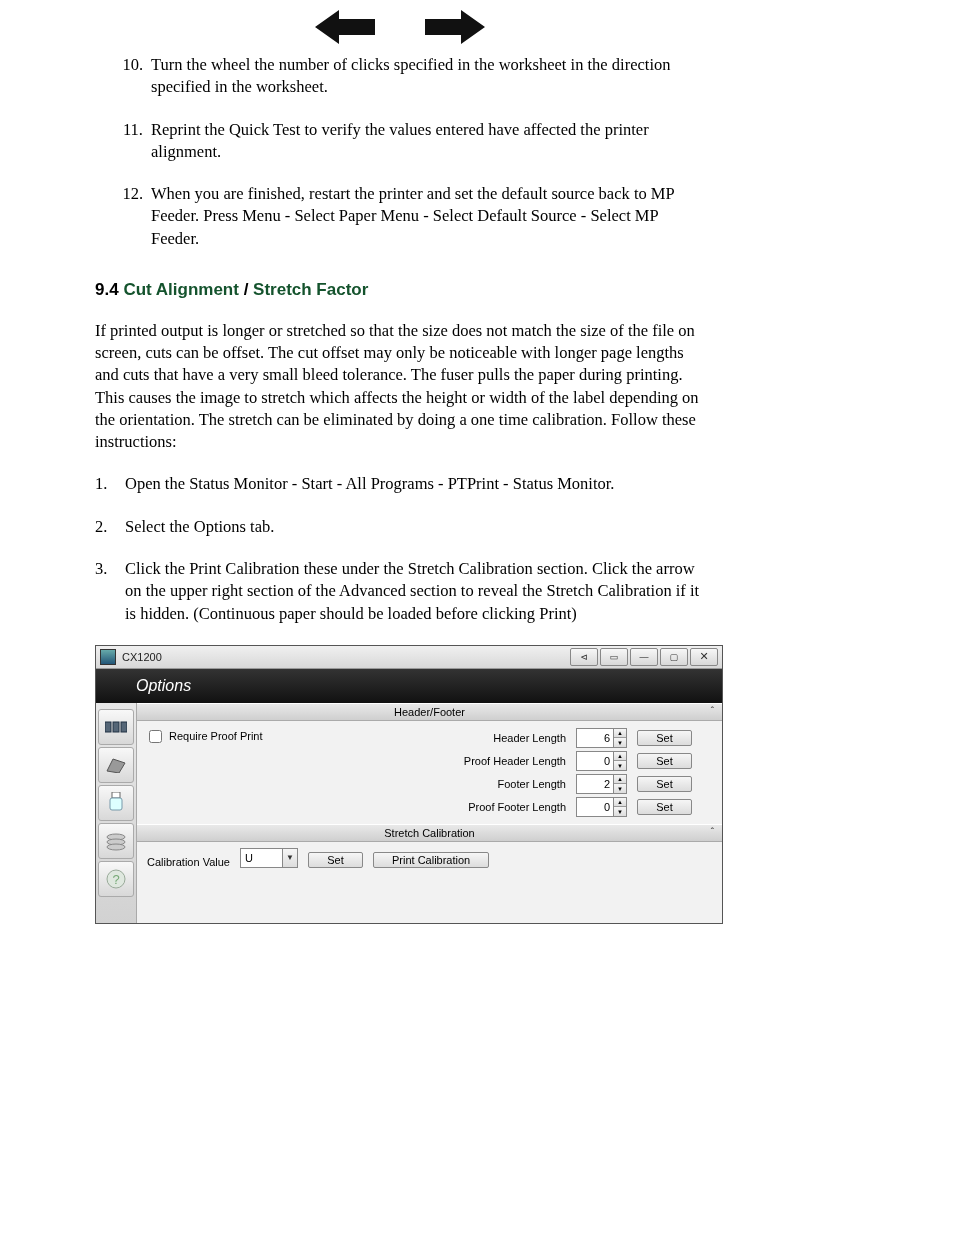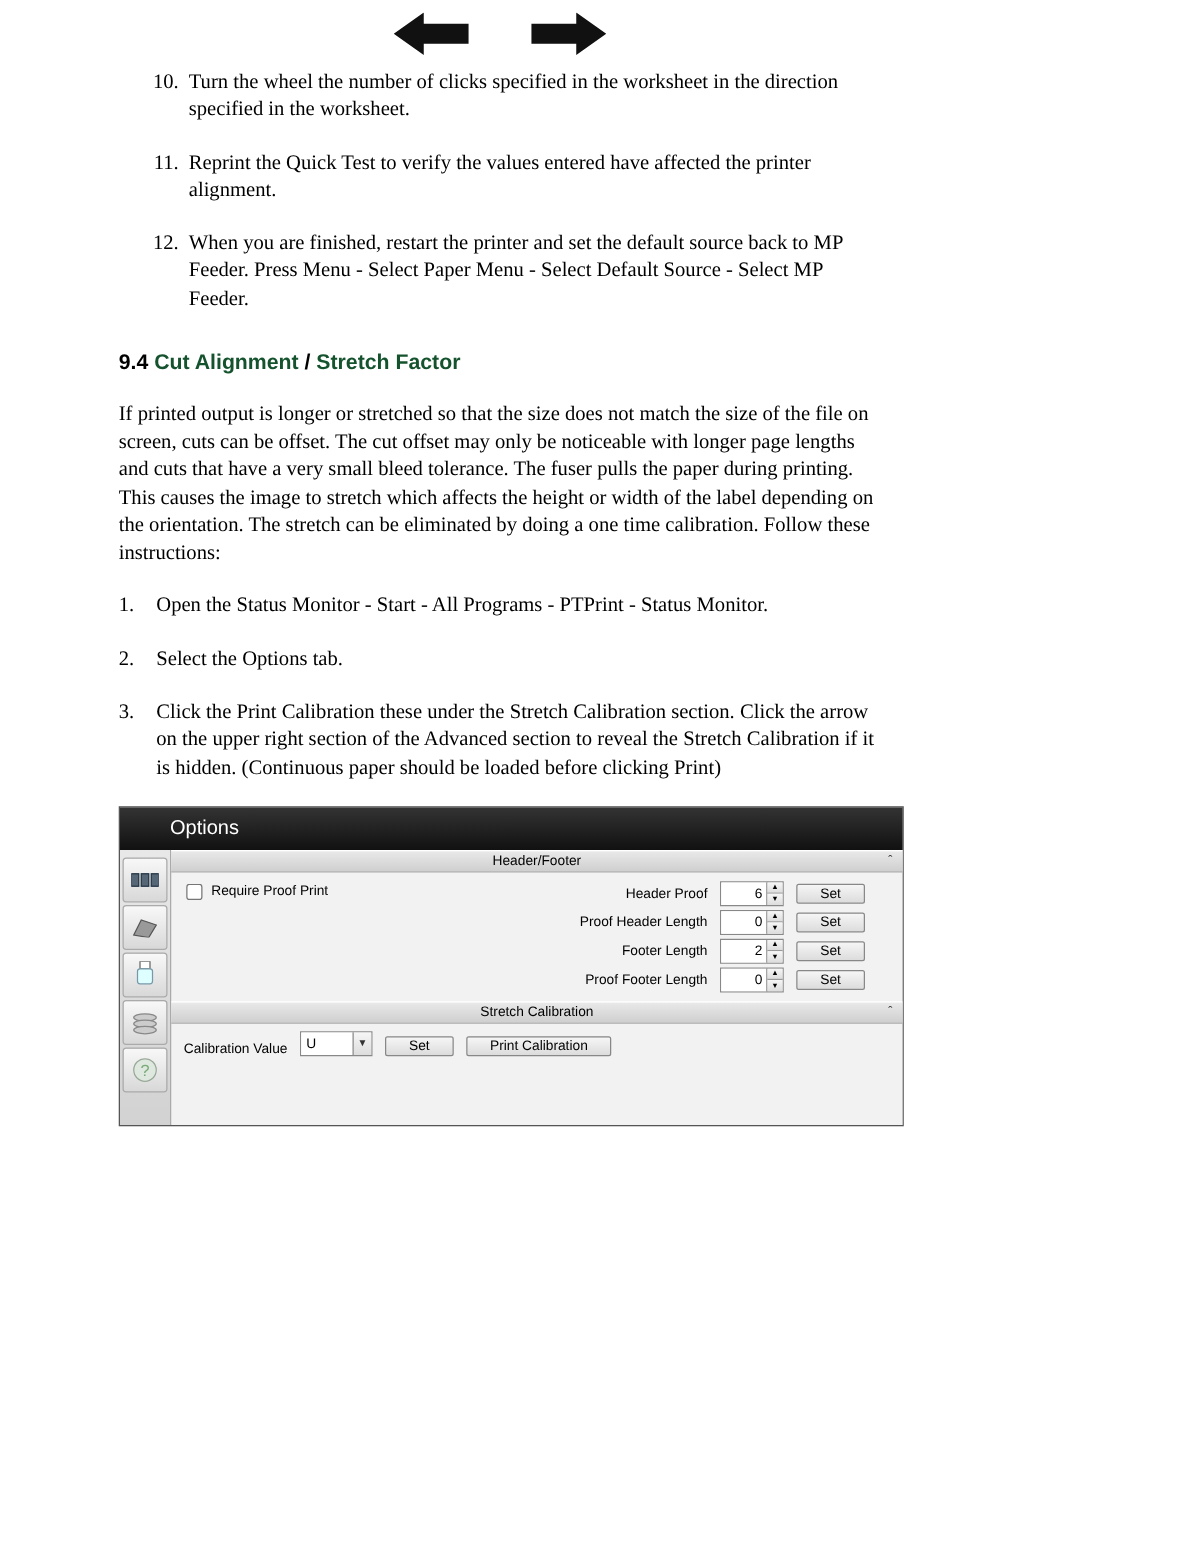--- a/index.html
+++ b/index.html
@@ -98,20 +98,21 @@
     border-radius: 2px;
     display: flex; align-items: center; justify-content: center;
     font-size: 9px; color: #333;
   }
   .win-btn.close { font-size: 11px; }
   .options-bar {
     background: linear-gradient(#333, #111);
     color: #fff;
     padding: 8px 40px;
     font-size: 16px;
+    font-style: italic;
   }
   .app-body {
     display: flex;
     background: #f2f2f2;
     min-height: 220px;
   }
   .side-icons {
     width: 40px;
     background: linear-gradient(#e8e8e8,#d2d2d2);
     border-right: 1px solid #aaa;
@@ -309,20 +310,31 @@
       <span class="num">2.</span>
       <span class="txt">Select the Options tab.</span>
     </li>
     <li>
       <span class="num">3.</span>
       <span class="txt">Click the Print Calibration these under the Stretch Calibration section.  Click the arrow on the upper right section of the Advanced section to reveal the Stretch Calibration if it is hidden.  (Continuous paper should be loaded before clicking Print)</span>
     </li>
   </ol>
 
   <div class="app-window">
+    <div class="titlebar">
+      <div class="app-icon"></div>
+      <div class="title-text">CX1200</div>
+      <div class="win-btns">
+        <div class="win-btn">⊲</div>
+        <div class="win-btn">▭</div>
+        <div class="win-btn">—</div>
+        <div class="win-btn">▢</div>
+        <div class="win-btn close">✕</div>
+      </div>
+    </div>
     <div class="options-bar">Options</div>
     <div class="app-body">
       <div class="side-icons">
         <div class="side-icon">
           <svg width="22" height="14">
               <rect x="0" y="2" width="6" height="10" fill="#567" stroke="#234"></rect>
               <rect x="8" y="2" width="6" height="10" fill="#567" stroke="#234"></rect>
               <rect x="16" y="2" width="6" height="10" fill="#567" stroke="#234"></rect>
             </svg>
         </div>
@@ -358,21 +370,21 @@
         </div>
         <div class="hf-body">
           <div class="hf-left">
             <label>
               <input type="checkbox" style="">
               <span>Require Proof Print</span>
             </label>
           </div>
           <div class="hf-right">
             <div class="hf-row">
-              <span class="lbl">Header Proof</span>
+              <span class="lbl">Header Length</span>
               <span class="spin-wrap">
                 <input value="6" style="">
                 <span class="spin-btns">
                     <div>▲</div>
                     <div>▼</div>
                   </span>
               </span>
               <button class="btn">Set</button>
             </div>
             <div class="hf-row">

